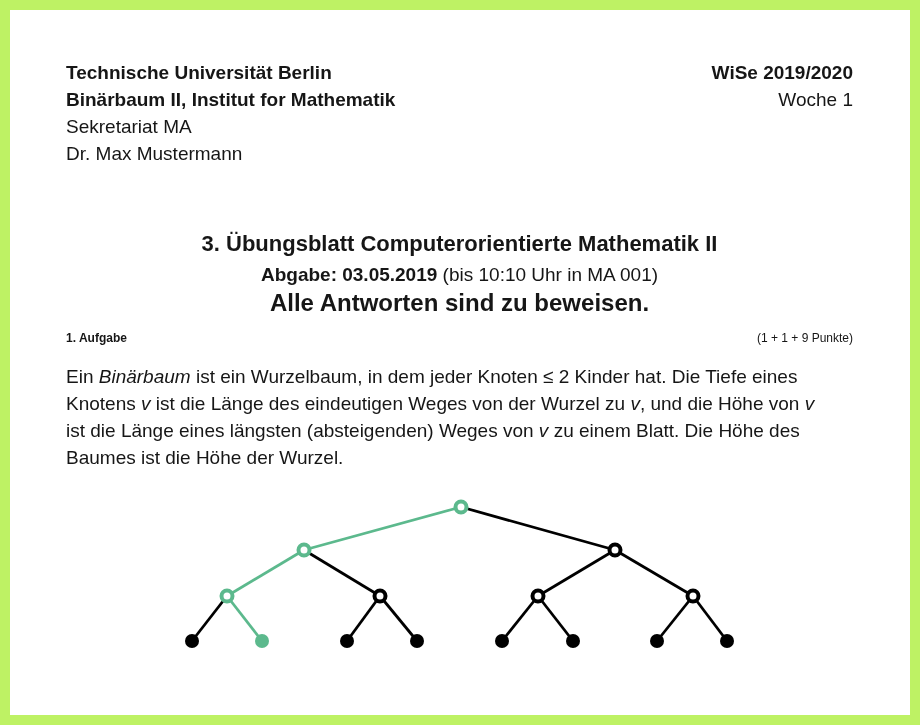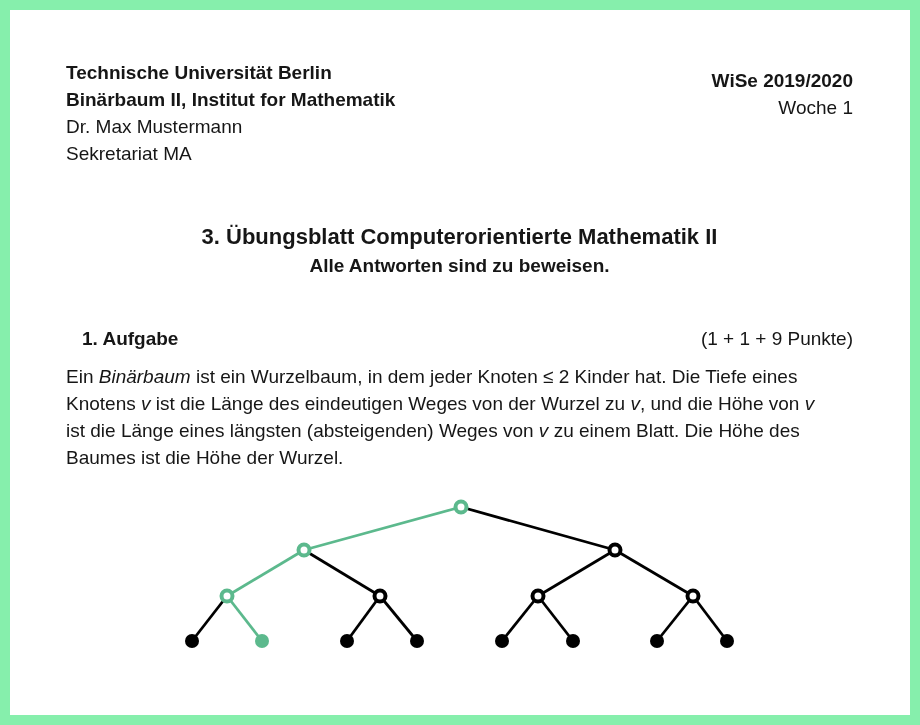--- a/index.html
+++ b/index.html
@@ -1,20 +1,20 @@
 <!DOCTYPE html>
 <html><head>
 <meta charset="utf-8">
 <style>
   html, body { margin: 0; padding: 0; background: #ffffff; }
   .page {
     position: relative;
     width: 920px;
     height: 725px;
-    background: #86efac;
+    background: #bef264;
     overflow: hidden;
     font-family: "Liberation Sans", sans-serif;
     color: #161616;
   }
   .sheet {
     position: absolute;
     left: 10px; top: 10px;
     width: 900px; height: 705px;
     background: #ffffff;
   }
@@ -23,35 +23,34 @@
     position: absolute;
     left: 66px; top: 59px;
     font-size: 19px; line-height: 27px;
     text-align: left;
   }
   .header-right {
     position: absolute;
     right: 67px; top: 59px;
     font-size: 19px; line-height: 27px;
     text-align: right;
-    margin-top: 8px;
   }
   .title-block {
     position: absolute;
-    left: 66px; right: 67px; top: 222px;
+    left: 66px; right: 67px; top: 229px;
     text-align: center;
   }
   .doc-title { font-size: 22px; font-weight: bold; line-height: 29px; }
   .deadline { font-size: 19px; line-height: 27px; margin-top: 3px; }
-  .note { font-size: 19px; line-height: 27px; margin-top: 1px; font-weight: bold; }
+  .note { font-size: 24px; line-height: 27px; margin-top: 1px; font-weight: bold; }
   .task-row {
     position: absolute;
-    left: 82px; right: 67px; top: 327px;
+    left: 66px; right: 67px; top: 327px;
     display: flex; justify-content: space-between; align-items: baseline;
-    font-size: 19px; line-height: 23px;
+    font-size: 12px; line-height: 23px;
   }
   .paragraph {
     position: absolute;
     left: 66px; right: 67px; top: 363px;
     font-size: 19px; line-height: 27px;
     white-space: nowrap;
   }
   .paragraph em { font-style: italic; }
   svg.tree {
     position: absolute;
@@ -61,31 +60,32 @@
 </style>
 </head>
 <body>
 
 <div class="page">
   <div class="sheet"></div>
 
   <div class="header-left">
     <div class="bold">Technische Universität Berlin</div>
     <div class="bold">Binärbaum II, Institut for Mathematik</div>
+    <div>Sekretariat MA</div>
     <div>Dr. Max Mustermann</div>
-    <div>Sekretariat MA</div>
   </div>
 
   <div class="header-right">
     <div class="bold">WiSe 2019/2020</div>
     <div>Woche 1</div>
   </div>
 
   <div class="title-block">
     <div class="doc-title">3. Übungsblatt Computerorientierte Mathematik II</div>
+    <div class="deadline"><span class="bold">Abgabe: 03.05.2019</span><span> (bis 10:10 Uhr in MA 001)</span></div>
     <div class="note">Alle Antworten sind zu beweisen.</div>
   </div>
 
   <div class="task-row">
     <span class="bold">1. Aufgabe</span>
     <span>(1 + 1 + 9 Punkte)</span>
   </div>
 
   <div class="paragraph" id="paragraph"><span>Ein </span><em>Binärbaum</em><span> ist ein Wurzelbaum, in dem jeder Knoten ≤ 2 Kinder hat. Die Tiefe eines</span><br><span>Knotens </span><em>v</em><span> ist die Länge des eindeutigen Weges von der Wurzel zu </span><em>v</em><span>, und die Höhe von </span><em>v</em><br><span>ist die Länge eines längsten (absteigenden) Weges von </span><em>v</em><span> zu einem Blatt. Die Höhe des</span><br><span>Baumes ist die Höhe der Wurzel.</span></div>
 

